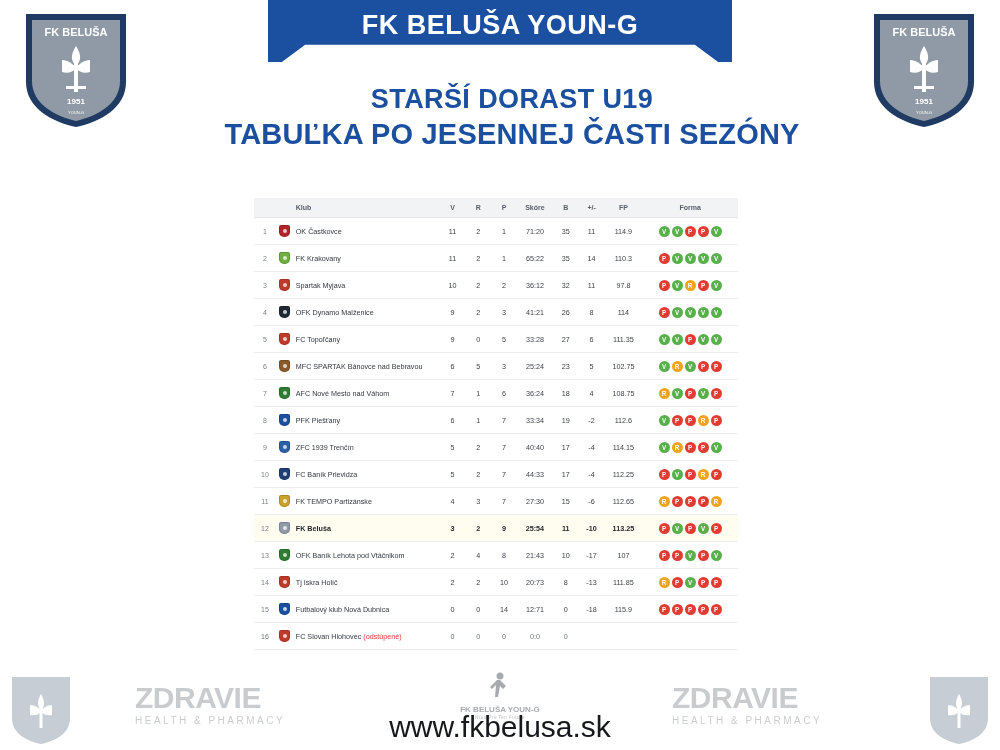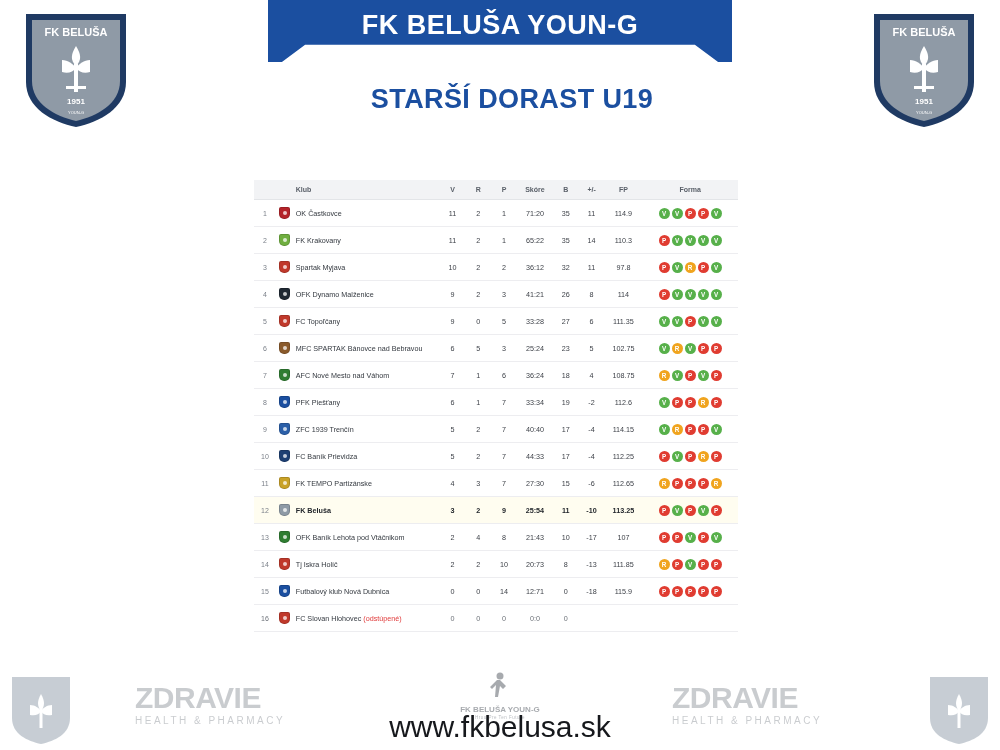--- a/index.html
+++ b/index.html
@@ -54,21 +54,21 @@
     line-height: 34px;
   }
   .title-line2 {
     font-size: 29px; font-weight: bold; letter-spacing: 0.2px;
     line-height: 36px;
   }
 
   
   .table-wrap {
     position: absolute;
-    left: 254px; top: 180px;
+    left: 254px; top: 198px;
     width: 484px;
   }
   table.standings {
     border-collapse: collapse;
     width: 484px;
     font-size: 7.2px;
     color: #3b3f46;
   }
   table.standings thead th {
     background: #f2f3f5;
@@ -224,20 +224,21 @@
     <text x="54" y="96" font-size="8" font-weight="bold" fill="#ffffff" text-anchor="middle" font-family="Liberation Sans, sans-serif">1951</text>
     <text x="54" y="106" font-size="4" fill="#ffffff" text-anchor="middle" font-family="Liberation Sans, sans-serif">YOUN-G</text>
   </svg>
 
   <div class="header-banner">
     <span class="header-banner-inner">FK BELUŠA YOUN-G</span>
   </div>
 
   <div class="title-block">
     <div class="title-line1">STARŠÍ DORAST U19</div>
+    <div class="title-line2">TABUĽKA PO JESENNEJ ČASTI SEZÓNY</div>
   </div>
 
   <div class="table-wrap">
     <table class="standings">
       <thead>
         <tr>
           <th class="col-rank"></th>
           <th class="col-badge"></th>
           <th class="club-head col-club">Klub</th>
           <th class="col-num">V</th>

